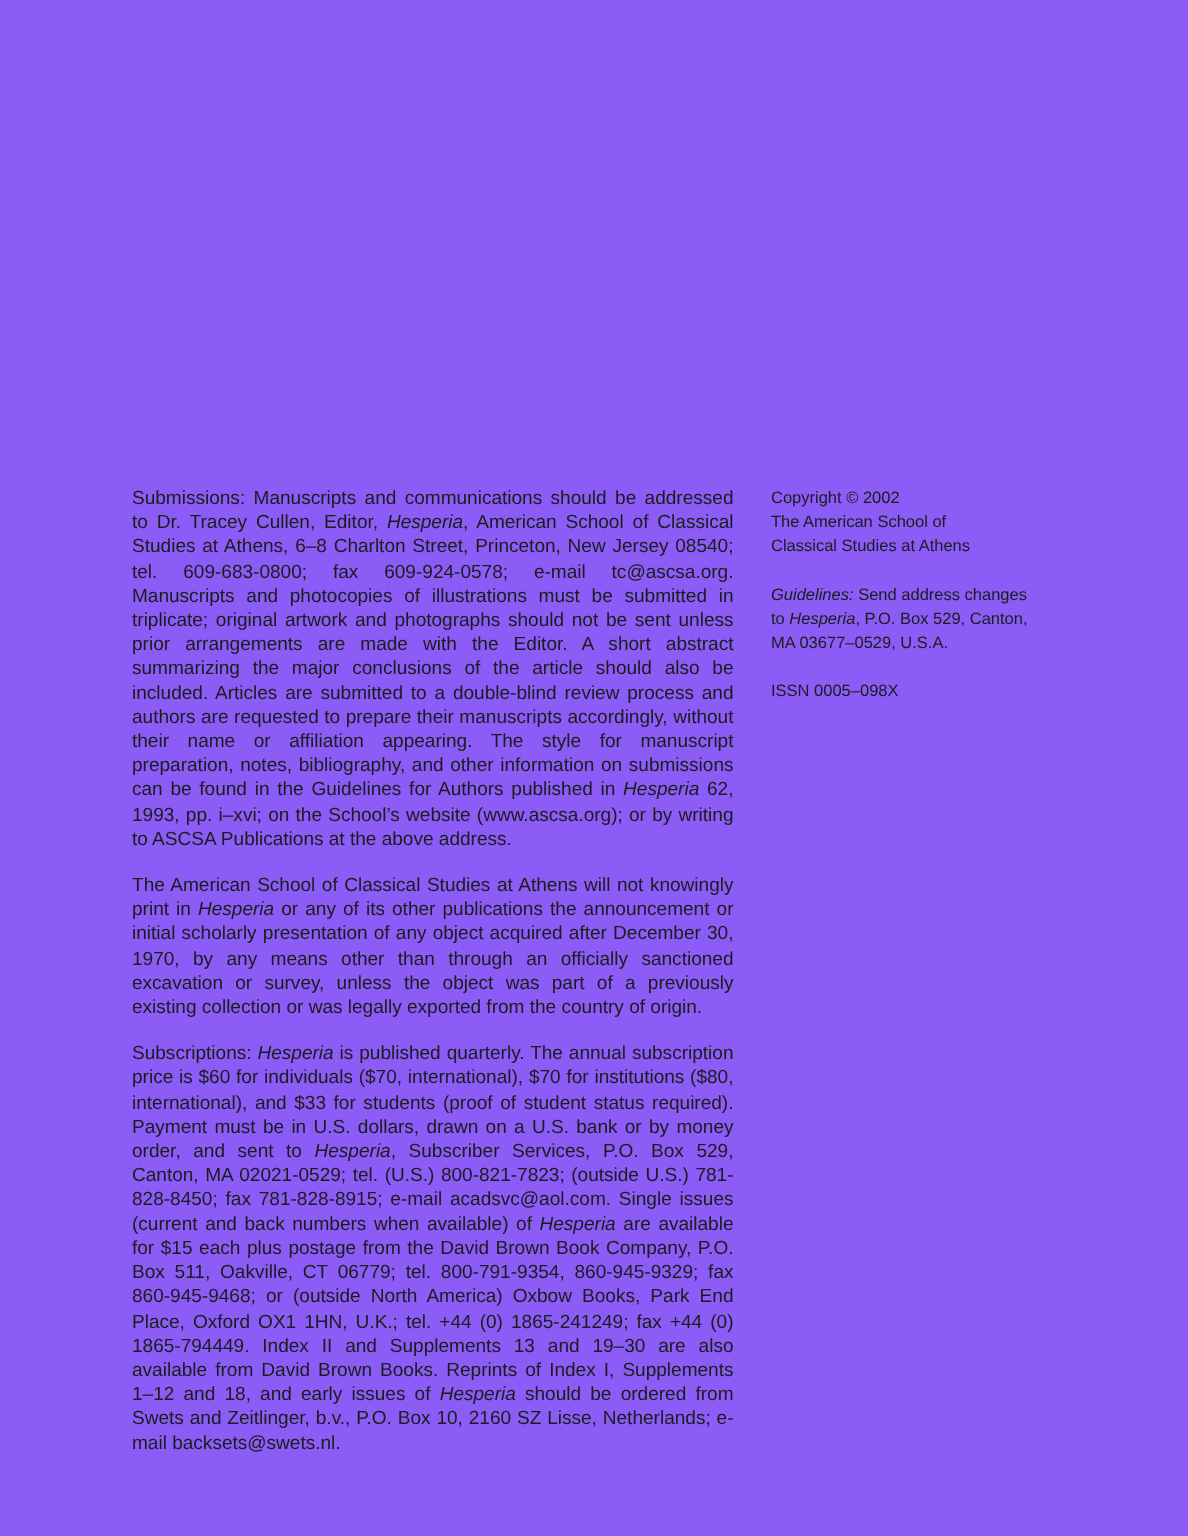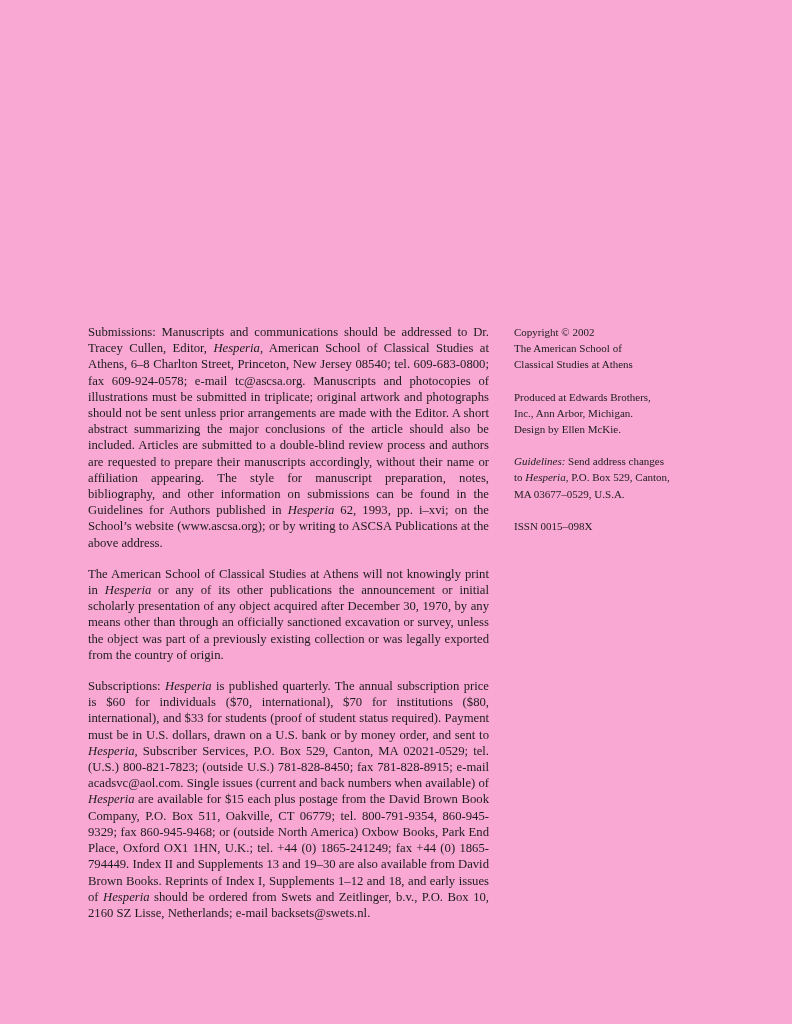--- a/index.html
+++ b/index.html
@@ -4,22 +4,22 @@
 <style>
   html, body {
     margin: 0;
     padding: 0;
     background: #ffffff;
   }
   .page {
     position: relative;
     width: 792px;
     height: 1024px;
-    background: #f9a8d4;
-    font-family: Liberation Serif, serif;
+    background: #8b5cf6;
+    font-family: Liberation Sans, sans-serif;
     color: #1c1c1c;
     overflow: hidden;
   }
   .content {
     position: absolute;
     left: 88px;
     top: 324px;
     display: flex;
     gap: 25px;
   }
@@ -55,23 +55,20 @@
     <div class="col-left">
       <div class="para"><span>Submissions: Manuscripts and communications should be addressed to Dr. Tracey Cullen, Editor, </span><span class="it">Hesperia</span><span>, American School of Classical Studies at Athens, 6–8 Charlton Street, Princeton, New Jersey 08540; tel. 609-683-0800; fax 609-924-0578; e-mail tc@ascsa.org. Manuscripts and photocopies of illustrations must be submitted in triplicate; original artwork and photographs should not be sent unless prior arrangements are made with the Editor. A short abstract summarizing the major conclusions of the article should also be included. Articles are submitted to a double-blind review process and authors are requested to prepare their manuscripts accordingly, without their name or affiliation appearing. The style for manuscript preparation, notes, bibliography, and other information on submissions can be found in the Guidelines for Authors published in </span><span class="it">Hesperia</span><span> 62, 1993, pp. i–xvi; on the School’s website (www.ascsa.org); or by writing to ASCSA Publications at the above address.</span></div>
       <div class="para"><span>The American School of Classical Studies at Athens will not knowingly print in </span><span class="it">Hesperia</span><span> or any of its other publications the announcement or initial scholarly presentation of any object acquired after December 30, 1970, by any means other than through an officially sanctioned excavation or survey, unless the object was part of a previously existing collection or was legally exported from the country of origin.</span></div>
       <div class="para"><span>Subscriptions: </span><span class="it">Hesperia</span><span> is published quarterly. The annual subscription price is $60 for individuals ($70, international), $70 for institutions ($80, international), and $33 for students (proof of student status required). Payment must be in U.S. dollars, drawn on a U.S. bank or by money order, and sent to </span><span class="it">Hesperia</span><span>, Subscriber Services, P.O. Box 529, Canton, MA 02021-0529; tel. (U.S.) 800-821-7823; (outside U.S.) 781-828-8450; fax 781-828-8915; e-mail acadsvc@aol.com. Single issues (current and back numbers when available) of </span><span class="it">Hesperia</span><span> are available for $15 each plus postage from the David Brown Book Company, P.O. Box 511, Oakville, CT 06779; tel. 800-791-9354, 860-945-9329; fax 860-945-9468; or (outside North America) Oxbow Books, Park End Place, Oxford OX1 1HN, U.K.; tel. +44 (0) 1865-241249; fax +44 (0) 1865-794449. Index II and Supplements 13 and 19–30 are also available from David Brown Books. Reprints of Index I, Supplements 1–12 and 18, and early issues of </span><span class="it">Hesperia</span><span> should be ordered from Swets and Zeitlinger, b.v., P.O. Box 10, 2160 SZ Lisse, Netherlands; e-mail backsets@swets.nl.</span></div>
     </div>
 
     <div class="col-right">
       <div class="block"><span>Copyright © 2002
 The American School of
 Classical Studies at Athens</span></div>
-      <div class="block"><span>Produced at Edwards Brothers,
-Inc., Ann Arbor, Michigan.
-Design by Ellen McKie.</span></div>
       <div class="block"><span class="it">Guidelines:</span><span> Send address changes
 to </span><span class="it">Hesperia</span><span>, P.O. Box 529, Canton,
 MA 03677–0529, U.S.A.</span></div>
-      <div class="block"><span>ISSN 0015–098X</span></div>
+      <div class="block"><span>ISSN 0005–098X</span></div>
     </div>
 
   </div>
 </div>
 
 </body></html>

